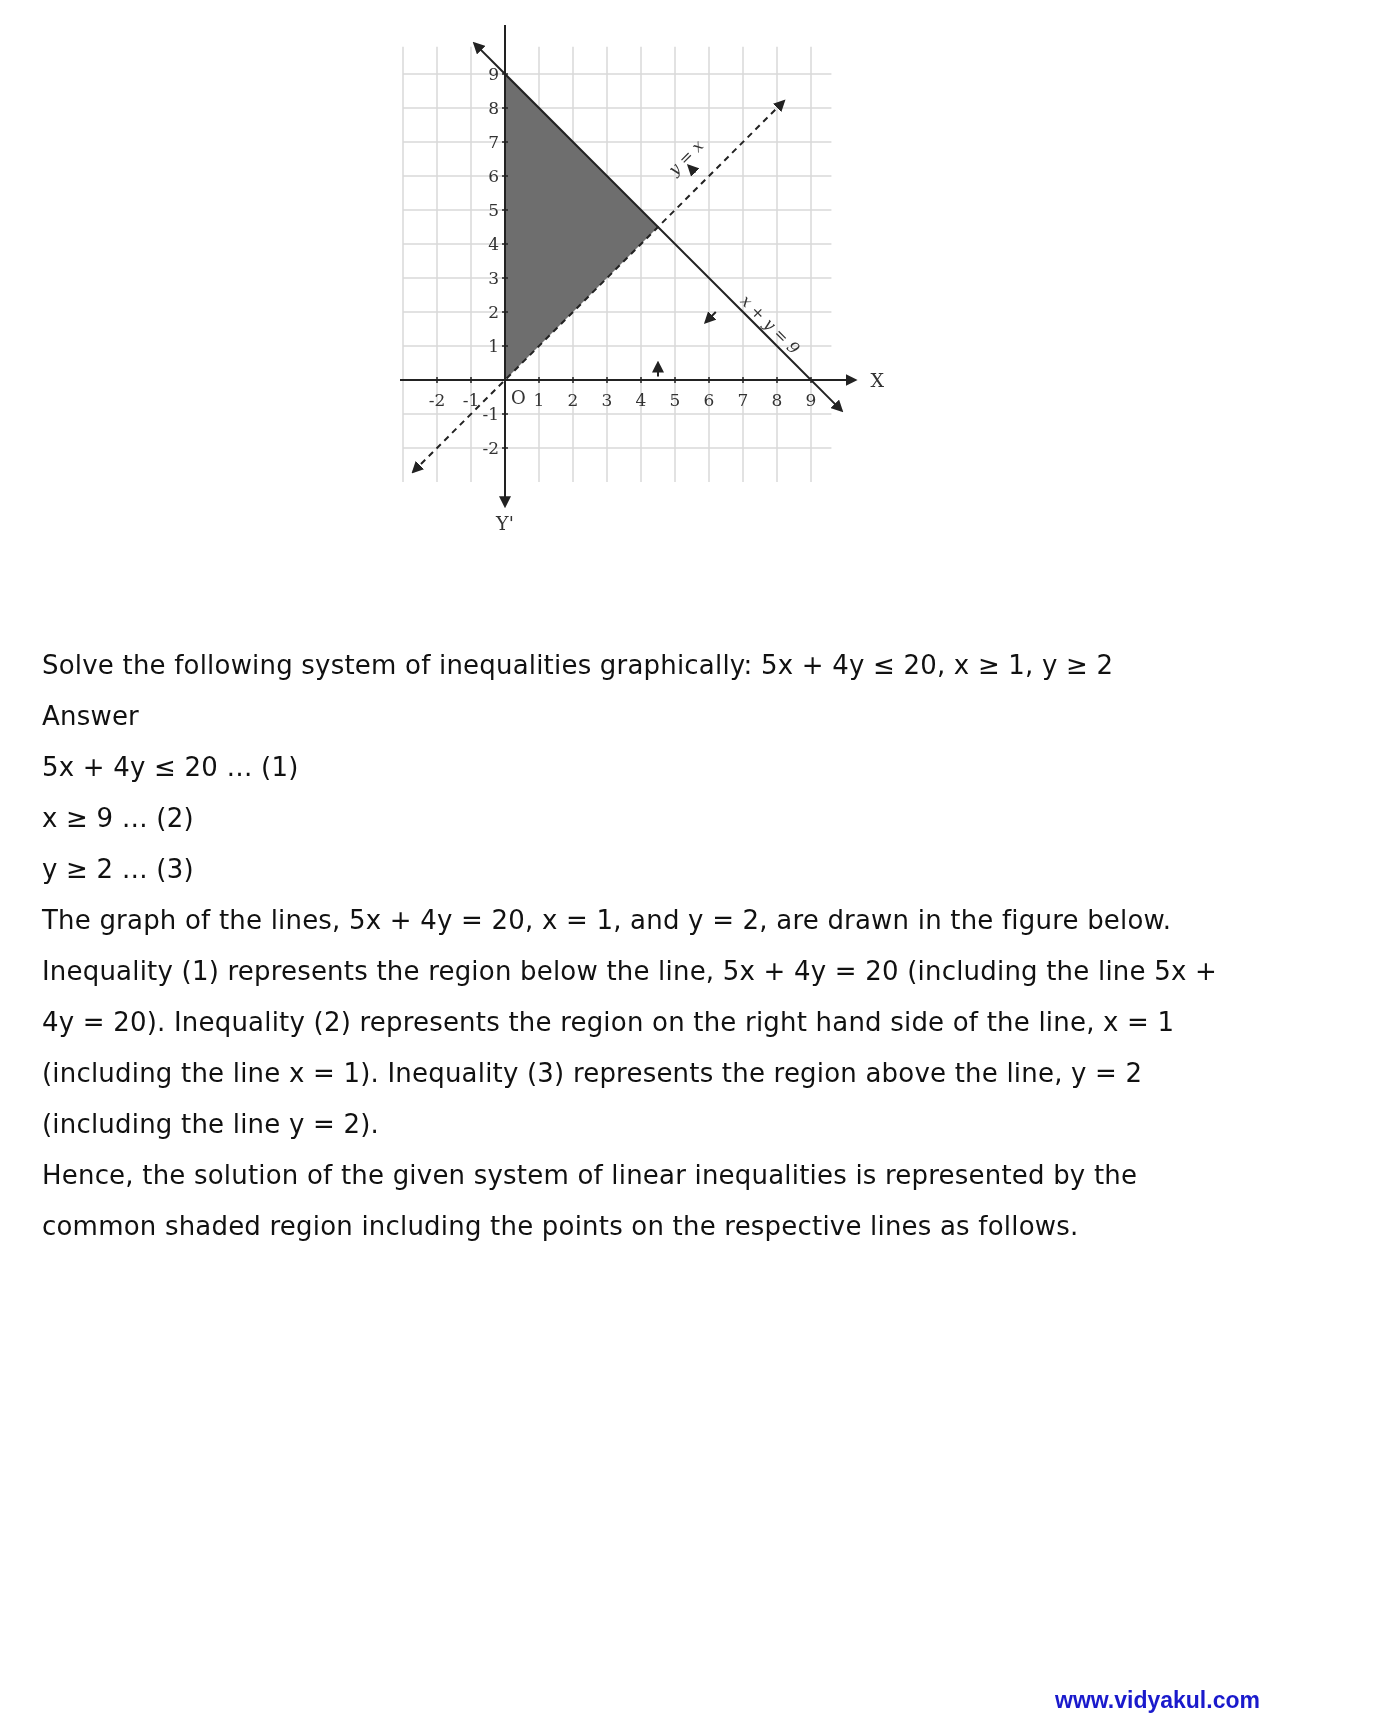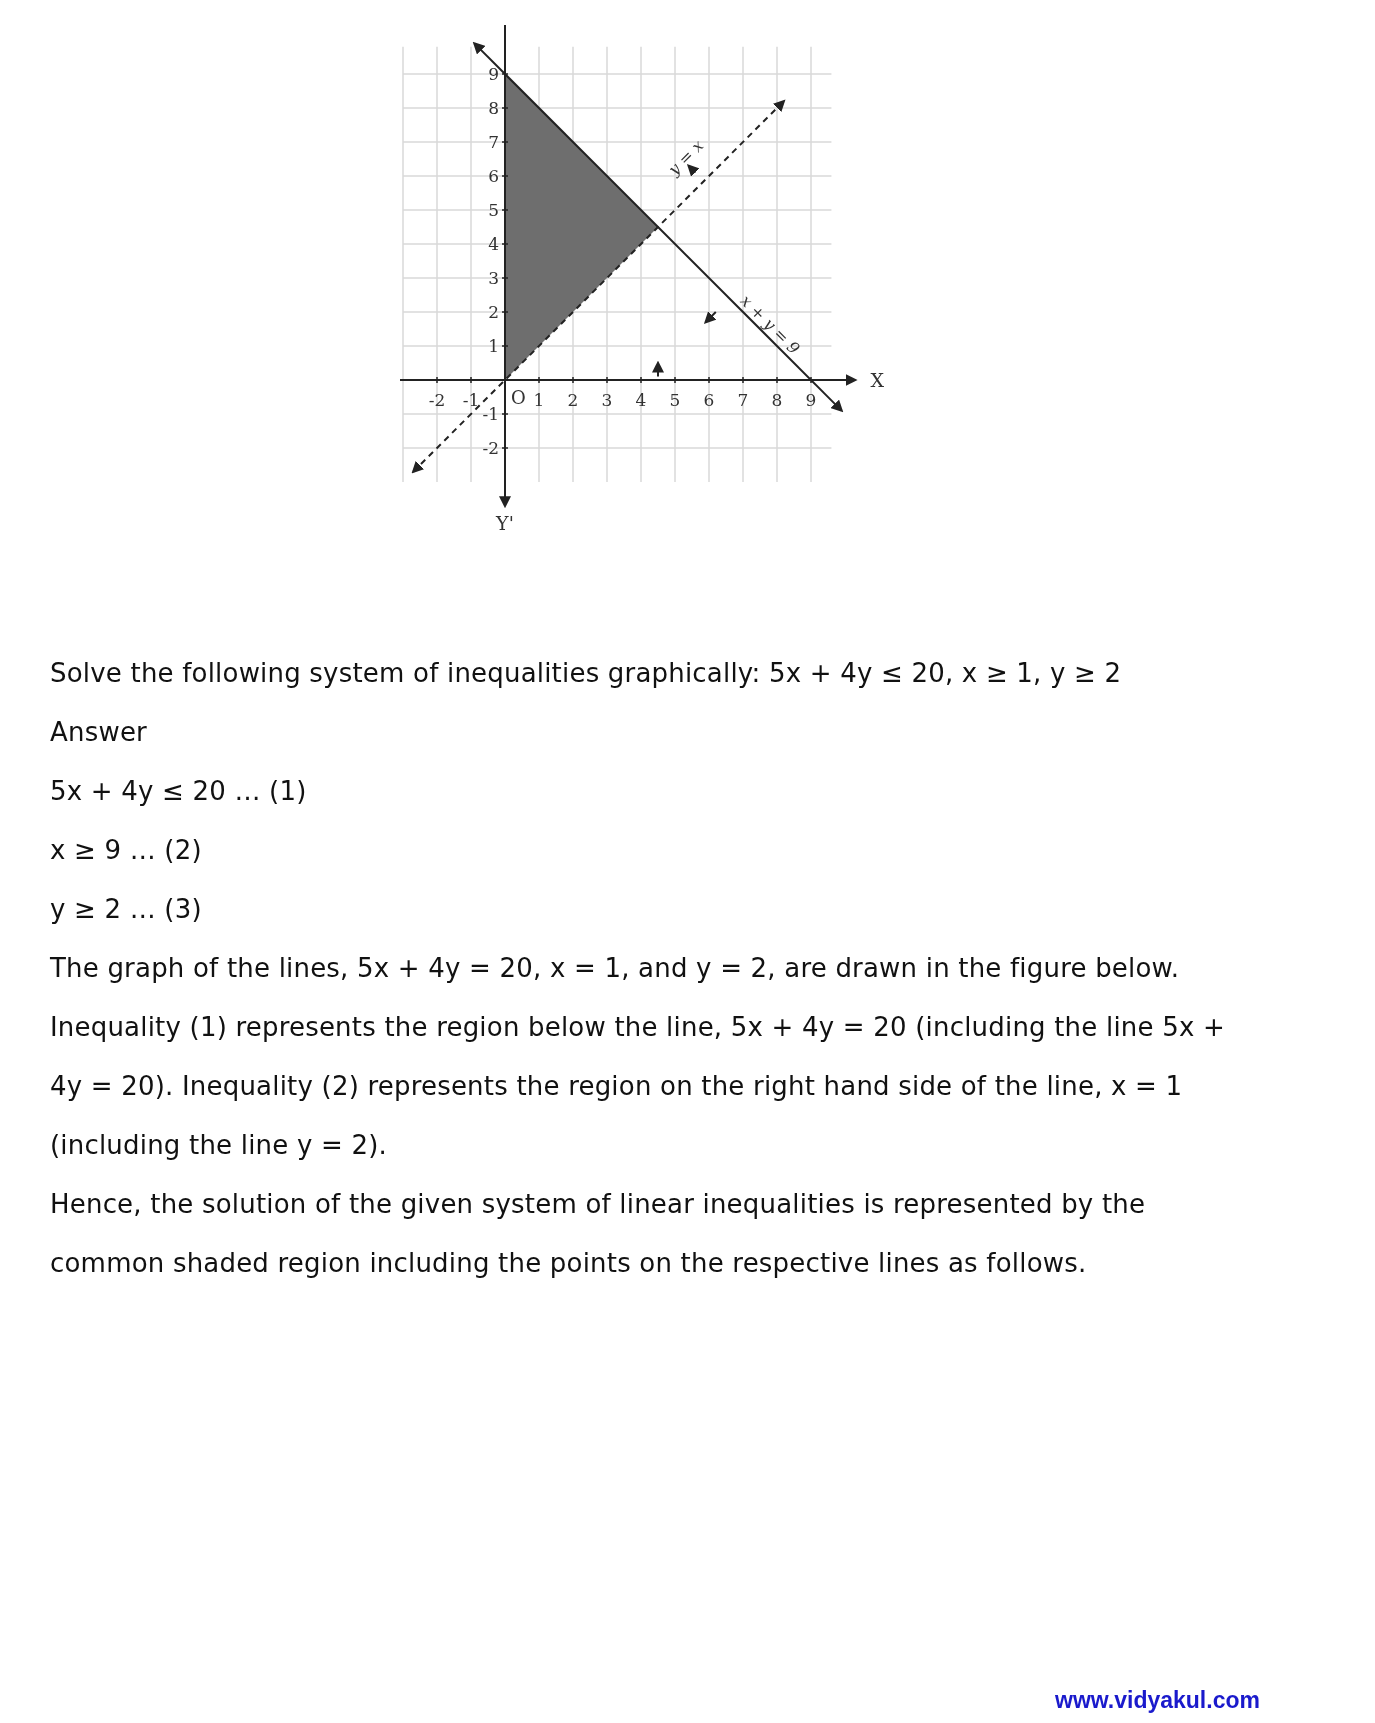--- a/index.html
+++ b/index.html
@@ -3,21 +3,21 @@
 <meta charset="utf-8">
 <style>
   html, body { margin: 0; padding: 0; background: #ffffff; }
   body { width: 1375px; height: 1723px; position: relative; overflow: hidden;
          font-family: "DejaVu Sans", sans-serif; color: #111; }
   #figure { position: absolute; left: 400px; top: 25px; width: 520px; height: 560px; }
   #figure svg { width: 520px; height: 560px; display: block; }
   .graph-text { font-family: "DejaVu Serif", serif; fill: #333; }
   .content { position: absolute; left: 42px; top: 640px; width: 1300px; }
   .qtitle { color: #999; font-weight: bold; font-size: 27px; line-height: 51px; margin: 0; }
-  .line { font-size: 26px; line-height: 51px; margin: 8px; white-space: nowrap; letter-spacing: 0.2px; }
+  .line { font-size: 26px; line-height: 51px; margin: 0; white-space: nowrap; letter-spacing: 0.2px; }
   .footer-link { position: absolute; left: 1055px; top: 1687px; font-family: "Liberation Sans", sans-serif;
                  font-weight: bold; font-size: 23px; color: #1a1acc; }
 </style>
 </head>
 <body>
 
 <div id="figure">
   <svg id="graph-svg" xmlns="http://www.w3.org/2000/svg">
       <defs>
         <marker id="arr" viewBox="0 0 10 10" refX="8" refY="5" markerWidth="6" markerHeight="6" orient="auto-start-reverse">
@@ -113,18 +113,19 @@
 
 <div class="content">
   <p class="line">Solve the following system of inequalities graphically: 5x + 4y ≤ 20, x ≥ 1, y ≥ 2</p>
   <p class="line">Answer</p>
   <p class="line">5x + 4y ≤ 20 … (1)</p>
   <p class="line">x ≥ 9 … (2)</p>
   <p class="line">y ≥ 2 … (3)</p>
   <p class="line">The graph of the lines, 5x + 4y = 20, x = 1, and y = 2, are drawn in the figure below.</p>
   <p class="line">Inequality (1) represents the region below the line, 5x + 4y = 20 (including the line 5x +</p>
   <p class="line">4y = 20). Inequality (2) represents the region on the right hand side of the line, x = 1</p>
+  <p class="line">(including the line x = 1). Inequality (3) represents the region above the line, y = 2</p>
   <p class="line">(including the line y = 2).</p>
   <p class="line">Hence, the solution of the given system of linear inequalities is represented by the</p>
   <p class="line">common shaded region including the points on the respective lines as follows.</p>
 </div>
 
 <a class="footer-link">www.vidyakul.com</a>
 
 </body></html>

